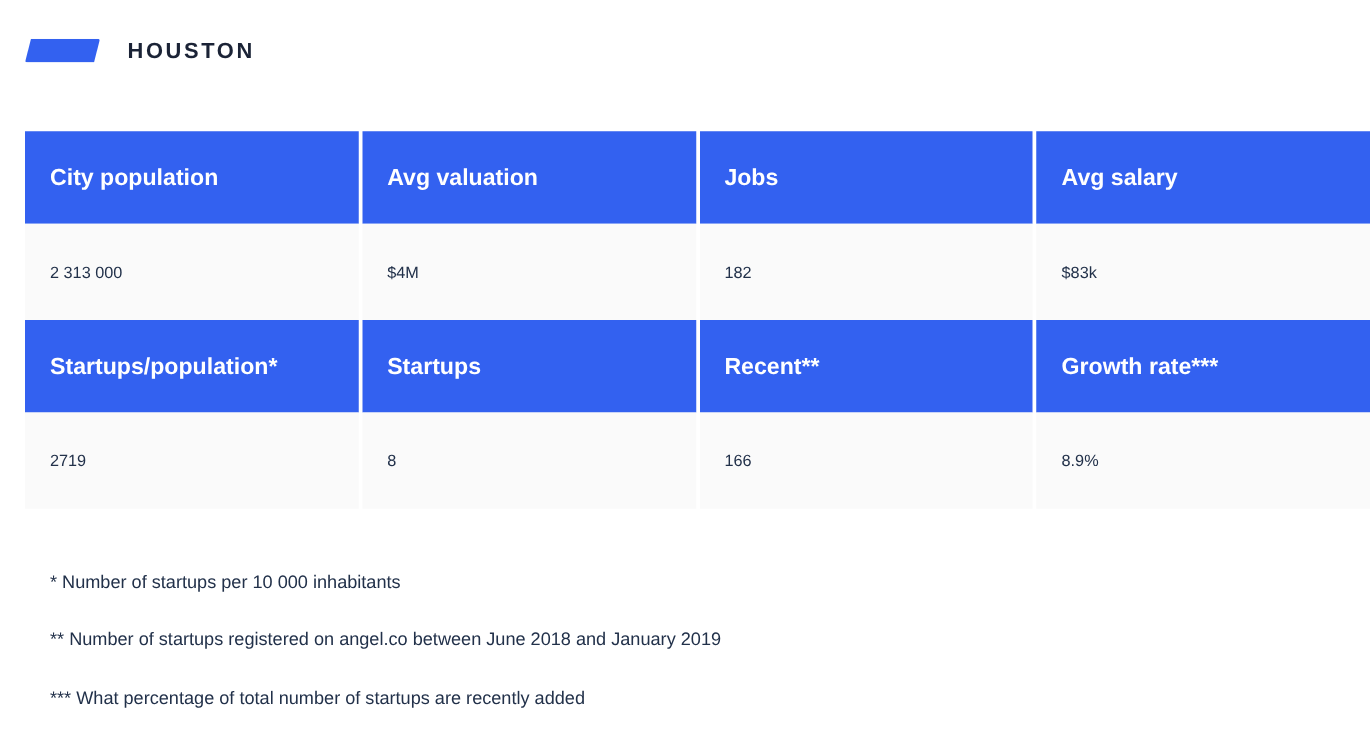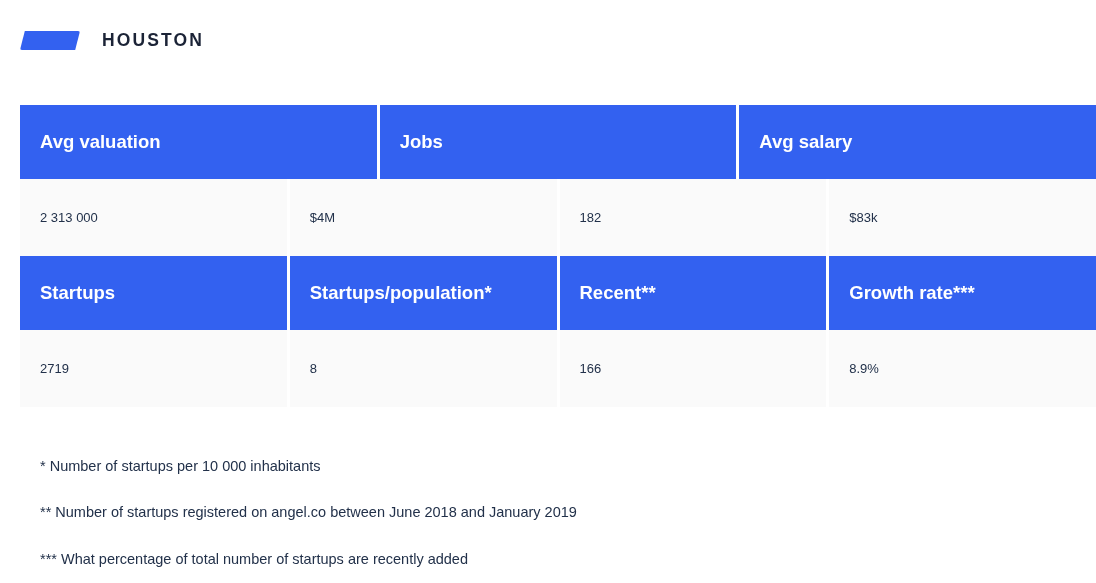--- a/index.html
+++ b/index.html
@@ -112,35 +112,36 @@
 <body>
 
 <div class="brand">
   <div class="brand-mark"></div>
   <div class="brand-name">HOUSTON</div>
 </div>
 
 <div class="stats-table">
 
   <div class="stats-row header-row">
+    <div class="stats-cell">City population</div>
     <div class="stats-cell">Avg valuation</div>
     <div class="stats-cell">Jobs</div>
     <div class="stats-cell">Avg salary</div>
   </div>
 
   <div class="stats-row data-row">
     <div class="stats-cell">2 313 000</div>
     <div class="stats-cell">$4M</div>
     <div class="stats-cell">182</div>
     <div class="stats-cell">$83k</div>
   </div>
 
   <div class="stats-row header-row second">
+    <div class="stats-cell">Startups/population*</div>
     <div class="stats-cell">Startups</div>
-    <div class="stats-cell">Startups/population*</div>
     <div class="stats-cell">Recent**</div>
     <div class="stats-cell">Growth rate***</div>
   </div>
 
   <div class="stats-row data-row">
     <div class="stats-cell">2719</div>
     <div class="stats-cell">8</div>
     <div class="stats-cell">166</div>
     <div class="stats-cell">8.9%</div>
   </div>

